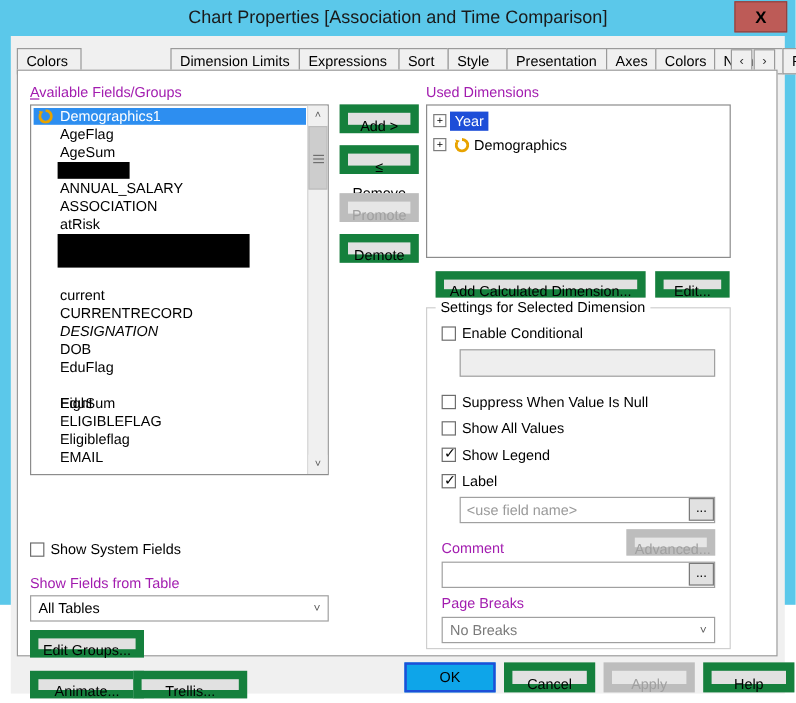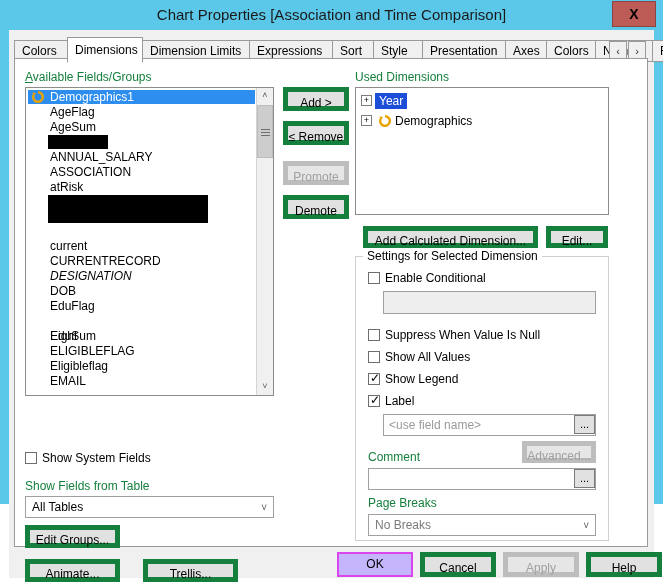--- a/index.html
+++ b/index.html
@@ -112,21 +112,21 @@
     width: 634px; height: 489px;
     background: #ffffff;
     border: 1px solid #9a9a9a;
     box-sizing: border-box;
   }
 
   
   .glabel {
     position: absolute;
     font-size: 12px;
-    color: #15803d;
+    color: #a21caf;
     white-space: nowrap;
   }
   .ul { text-decoration: underline; }
 
   .listbox {
     position: absolute;
     background: #ffffff;
     border: 1px solid #8c8c8c;
     box-sizing: border-box;
     overflow: hidden;
@@ -189,36 +189,36 @@
   .vs-grip {
     position: absolute;
     left: 3px;
     width: 9px; height: 1px;
     background: #6e6e6e;
   }
 
   .btn {
     position: absolute;
     background: #e1e1e1;
-    border: 5px solid #15803d;
+    border: 7px solid #15803d;
     box-sizing: border-box;
     font-size: 12px;
     text-align: center;
     color: #000;
     cursor: pointer;
     font-family: "Liberation Sans", sans-serif;
   }
   .btn.disabled {
     color: #a0a0a0;
     background: #e6e6e6;
     border-color: #bdbdbd;
   }
   .btn.default {
-    border: 2px solid #d946ef;
-    background: #c4b5fd;
+    border: 2px solid #1d4ed8;
+    background: #0ea5e9;
   }
 
   .checkbox {
     position: absolute;
     font-size: 12px;
     white-space: nowrap;
     cursor: pointer;
   }
   .cb-box {
     position: absolute;
@@ -348,21 +348,20 @@
 
   <div class="titlebar">
     <div class="title-text">Chart Properties [Association and Time Comparison]</div>
     <div class="close-btn">X</div>
   </div>
 
   <div class="client">
 
     <div class="tabstrip" id="tabstrip">
         <div class="tab" style="left: 0px; width: 54px;"><span>Colors</span></div>
-        <div class="tab active" style="left: 53px; width: 76px;"><span>Dimensions</span></div>
         <div class="tab" style="left: 128px; width: 108px;"><span>Dimension Limits</span></div>
         <div class="tab" style="left: 235px; width: 84px;"><span>Expressions</span></div>
         <div class="tab" style="left: 318px; width: 42px;"><span>Sort</span></div>
         <div class="tab" style="left: 359px; width: 50px;"><span>Style</span></div>
         <div class="tab" style="left: 408px; width: 84px;"><span>Presentation</span></div>
         <div class="tab" style="left: 491px; width: 42px;"><span>Axes</span></div>
         <div class="tab" style="left: 532px; width: 50px;"><span>Colors</span></div>
         <div class="tab" style="left: 581px; width: 58px;"><span>Number</span></div>
         <div class="tab" style="left: 638px; width: 42px;"><span>Font</span></div>
         <div class="tab-nav" style="left: 595px;">‹</div>
@@ -418,21 +417,21 @@
 
       <div class="combo" style="left:10px; top:437px; width:249px; height:22px;">
         <span>All Tables</span>
         <span class="combo-arrow">˅</span>
       </div>
 
       <div class="btn" style="left:10px; top:466px; width:95px; height:23px; line-height:21px;">Edit Groups...</div>
 
       <div class="btn" style="left:10px; top:500px; width:95px; height:23px; line-height:21px;">Animate...</div>
 
-      <div class="btn" style="left:128px; top:500px; width:95px; height:23px; line-height:21px;">Trellis...</div>
+      <div class="btn" style="left:96px; top:500px; width:95px; height:23px; line-height:21px;">Trellis...</div>
 
       <div id="transfer-buttons">
           <div class="btn" style="left: 268px; top: 28px; width: 66px; height: 24px; line-height: 22px;"><span>Add &gt;</span></div>
           <div class="btn" style="left: 268px; top: 62px; width: 66px; height: 24px; line-height: 22px;"><span>≤ Remove</span></div>
           <div class="btn disabled" style="left: 268px; top: 102px; width: 66px; height: 24px; line-height: 22px;"><span>Promote</span></div>
           <div class="btn" style="left: 268px; top: 136px; width: 66px; height: 24px; line-height: 22px;"><span>Demote</span></div>
         </div>
 
       <div class="glabel" style="left:340px; top:11px;">Used Dimensions</div>
 

